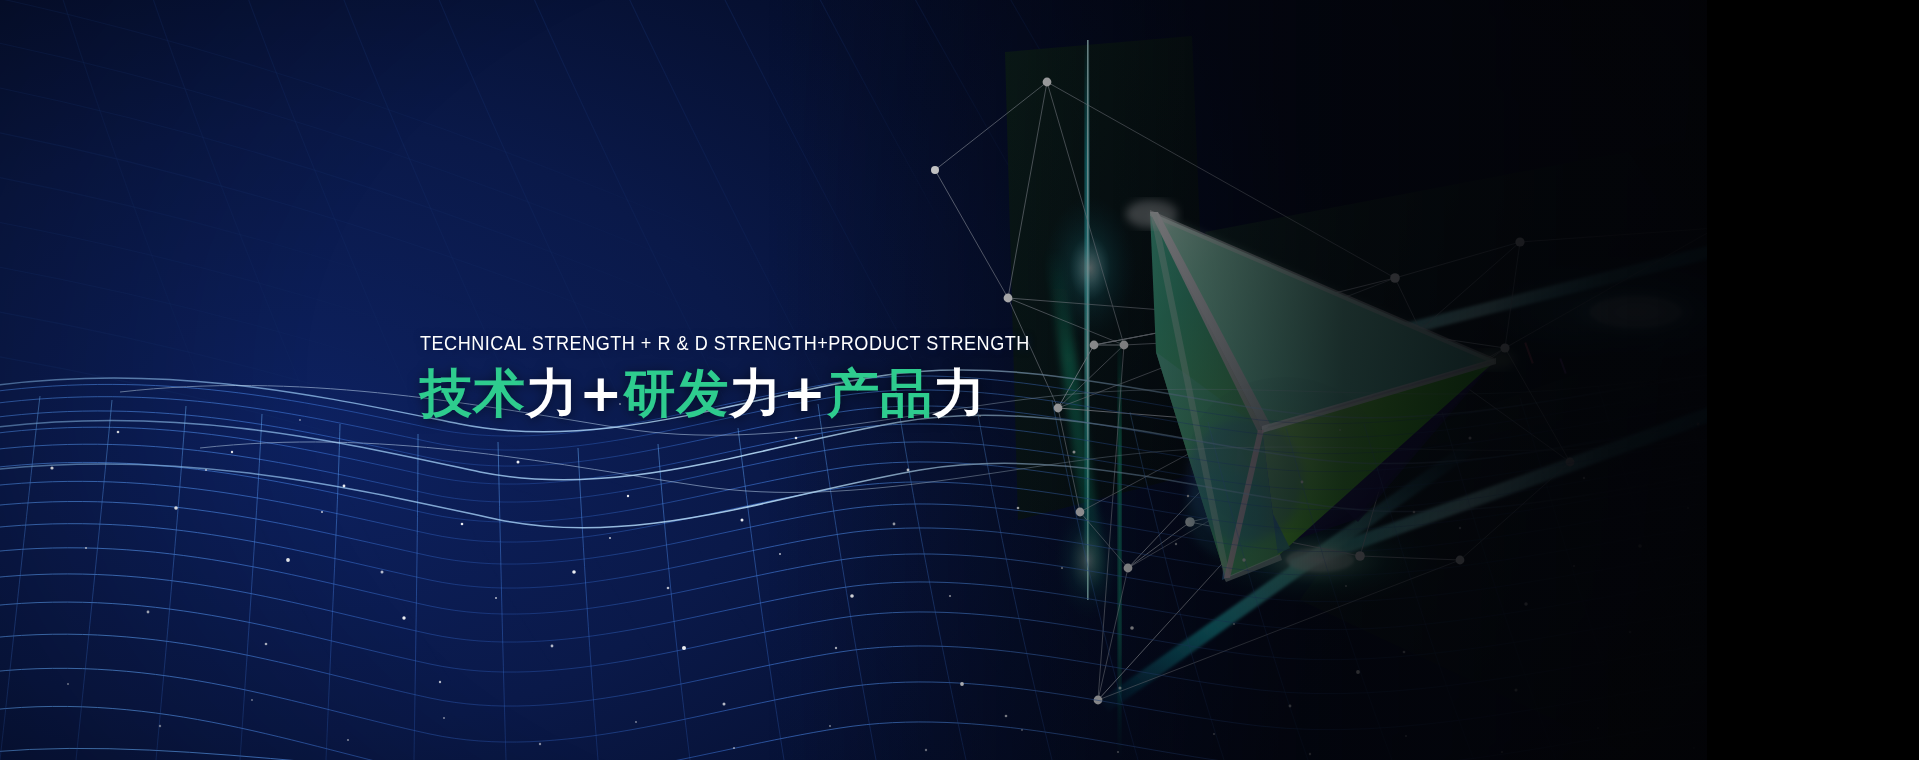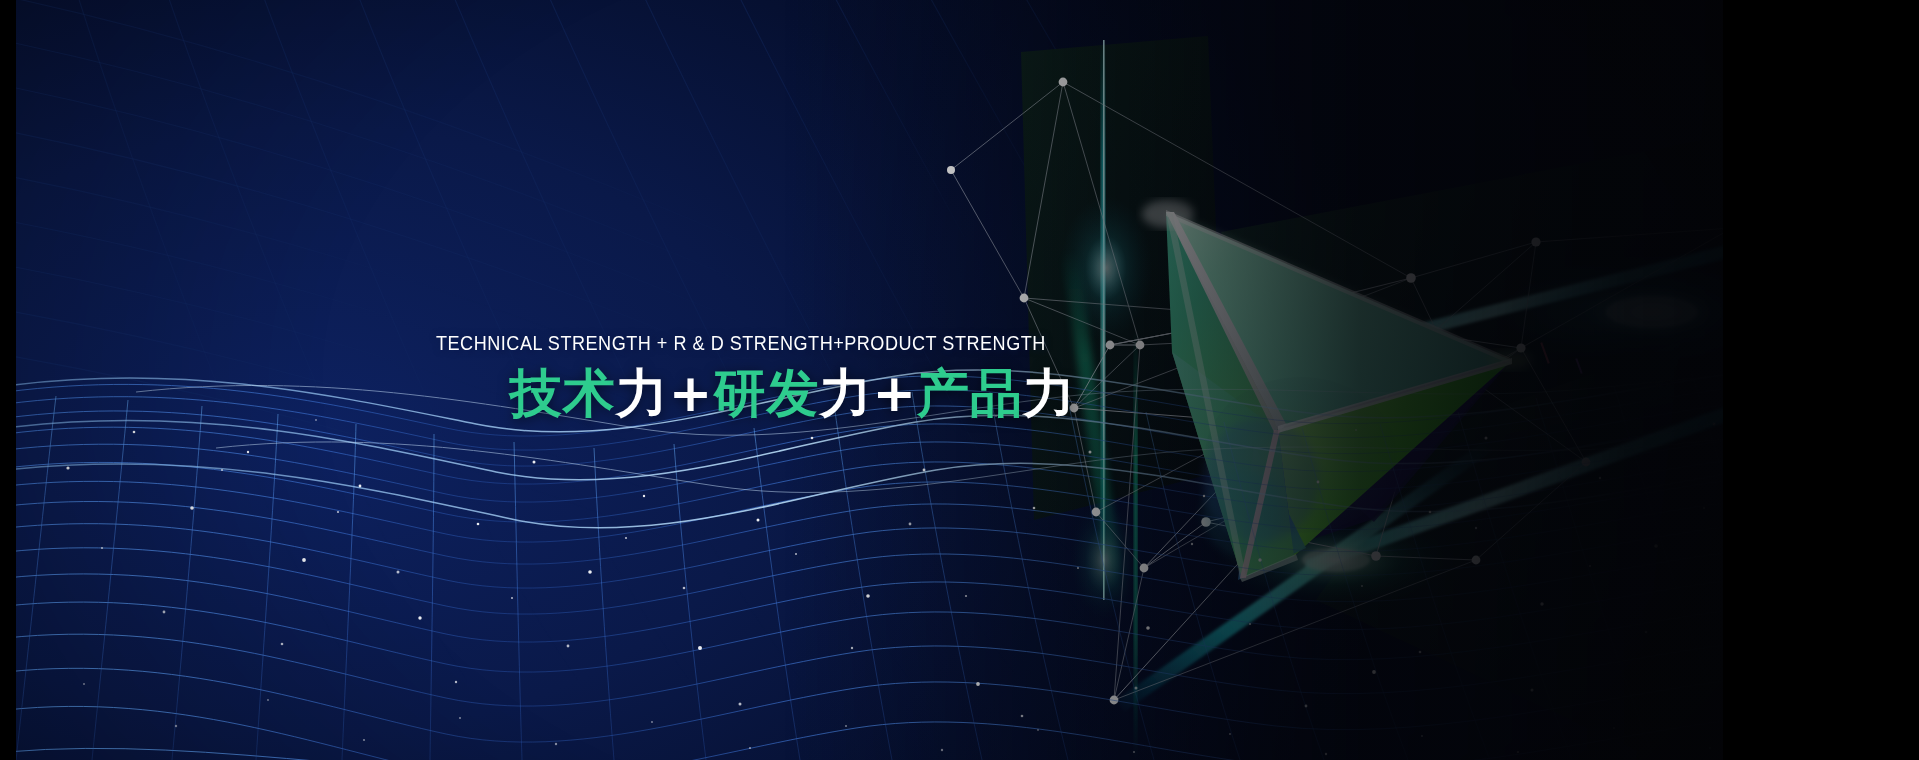--- a/index.html
+++ b/index.html
@@ -11,21 +11,20 @@
   body {
     font-family: "Liberation Sans", sans-serif;
   }
 
   #banner {
     position: relative;
     width: 1707px;
     height: 760px;
     overflow: hidden;
     background: #7f1d1d;
-    margin-left: 16px;
   }
 
   .layer {
     position: absolute;
     top: 0; left: 0;
     width: 1919px;
     height: 760px;
     pointer-events: none;
   }
 
@@ -72,21 +71,20 @@
   }
   #title-cn {
     margin-top: 6px;
     font-family: "DejaVu Sans", "Liberation Sans", sans-serif;
     font-size: 52px;
     line-height: 62px;
     font-weight: bold;
     letter-spacing: 1px;
     white-space: nowrap;
     text-shadow: 0 2px 12px rgba(0,0,0,0.55);
-    text-align: right;
   }
   #title-cn .seg-green { color: #2ECC8E; }
   #title-cn .seg-white { color: #ffffff; }
 
   
   #prism-stage {
     position: absolute;
     left: 0; top: 0;
     width: 1919px; height: 760px;
     z-index: 30;

